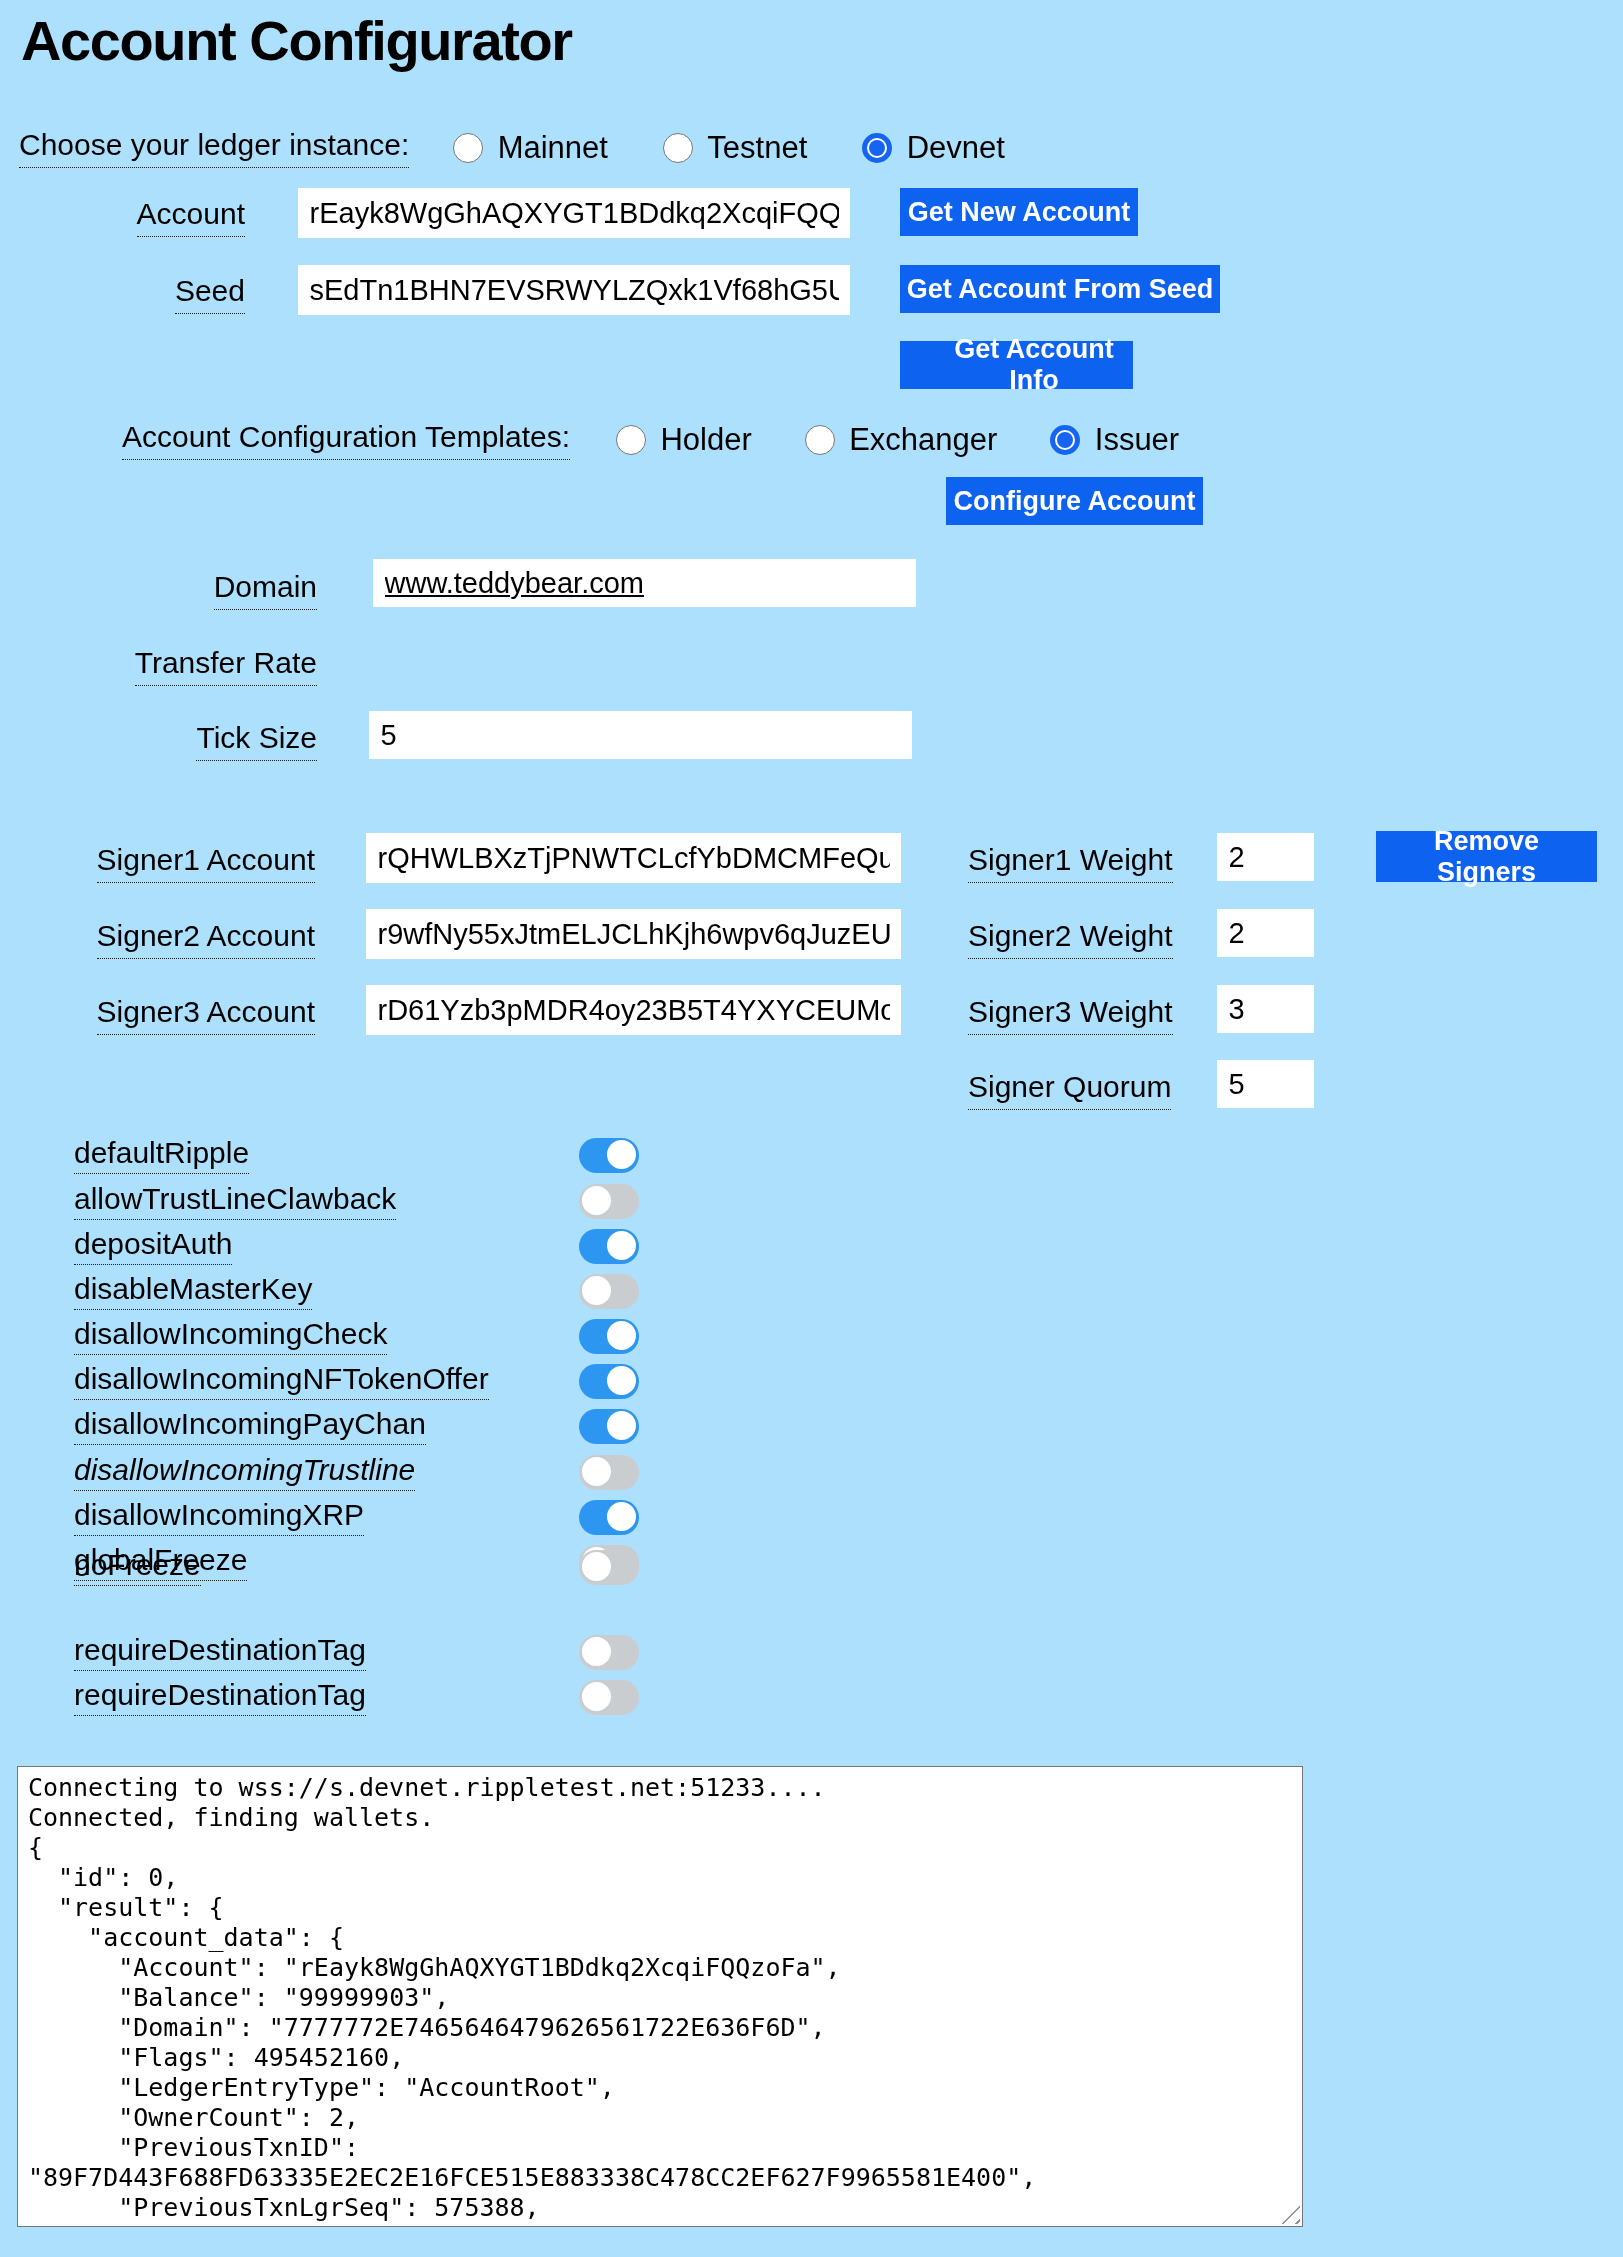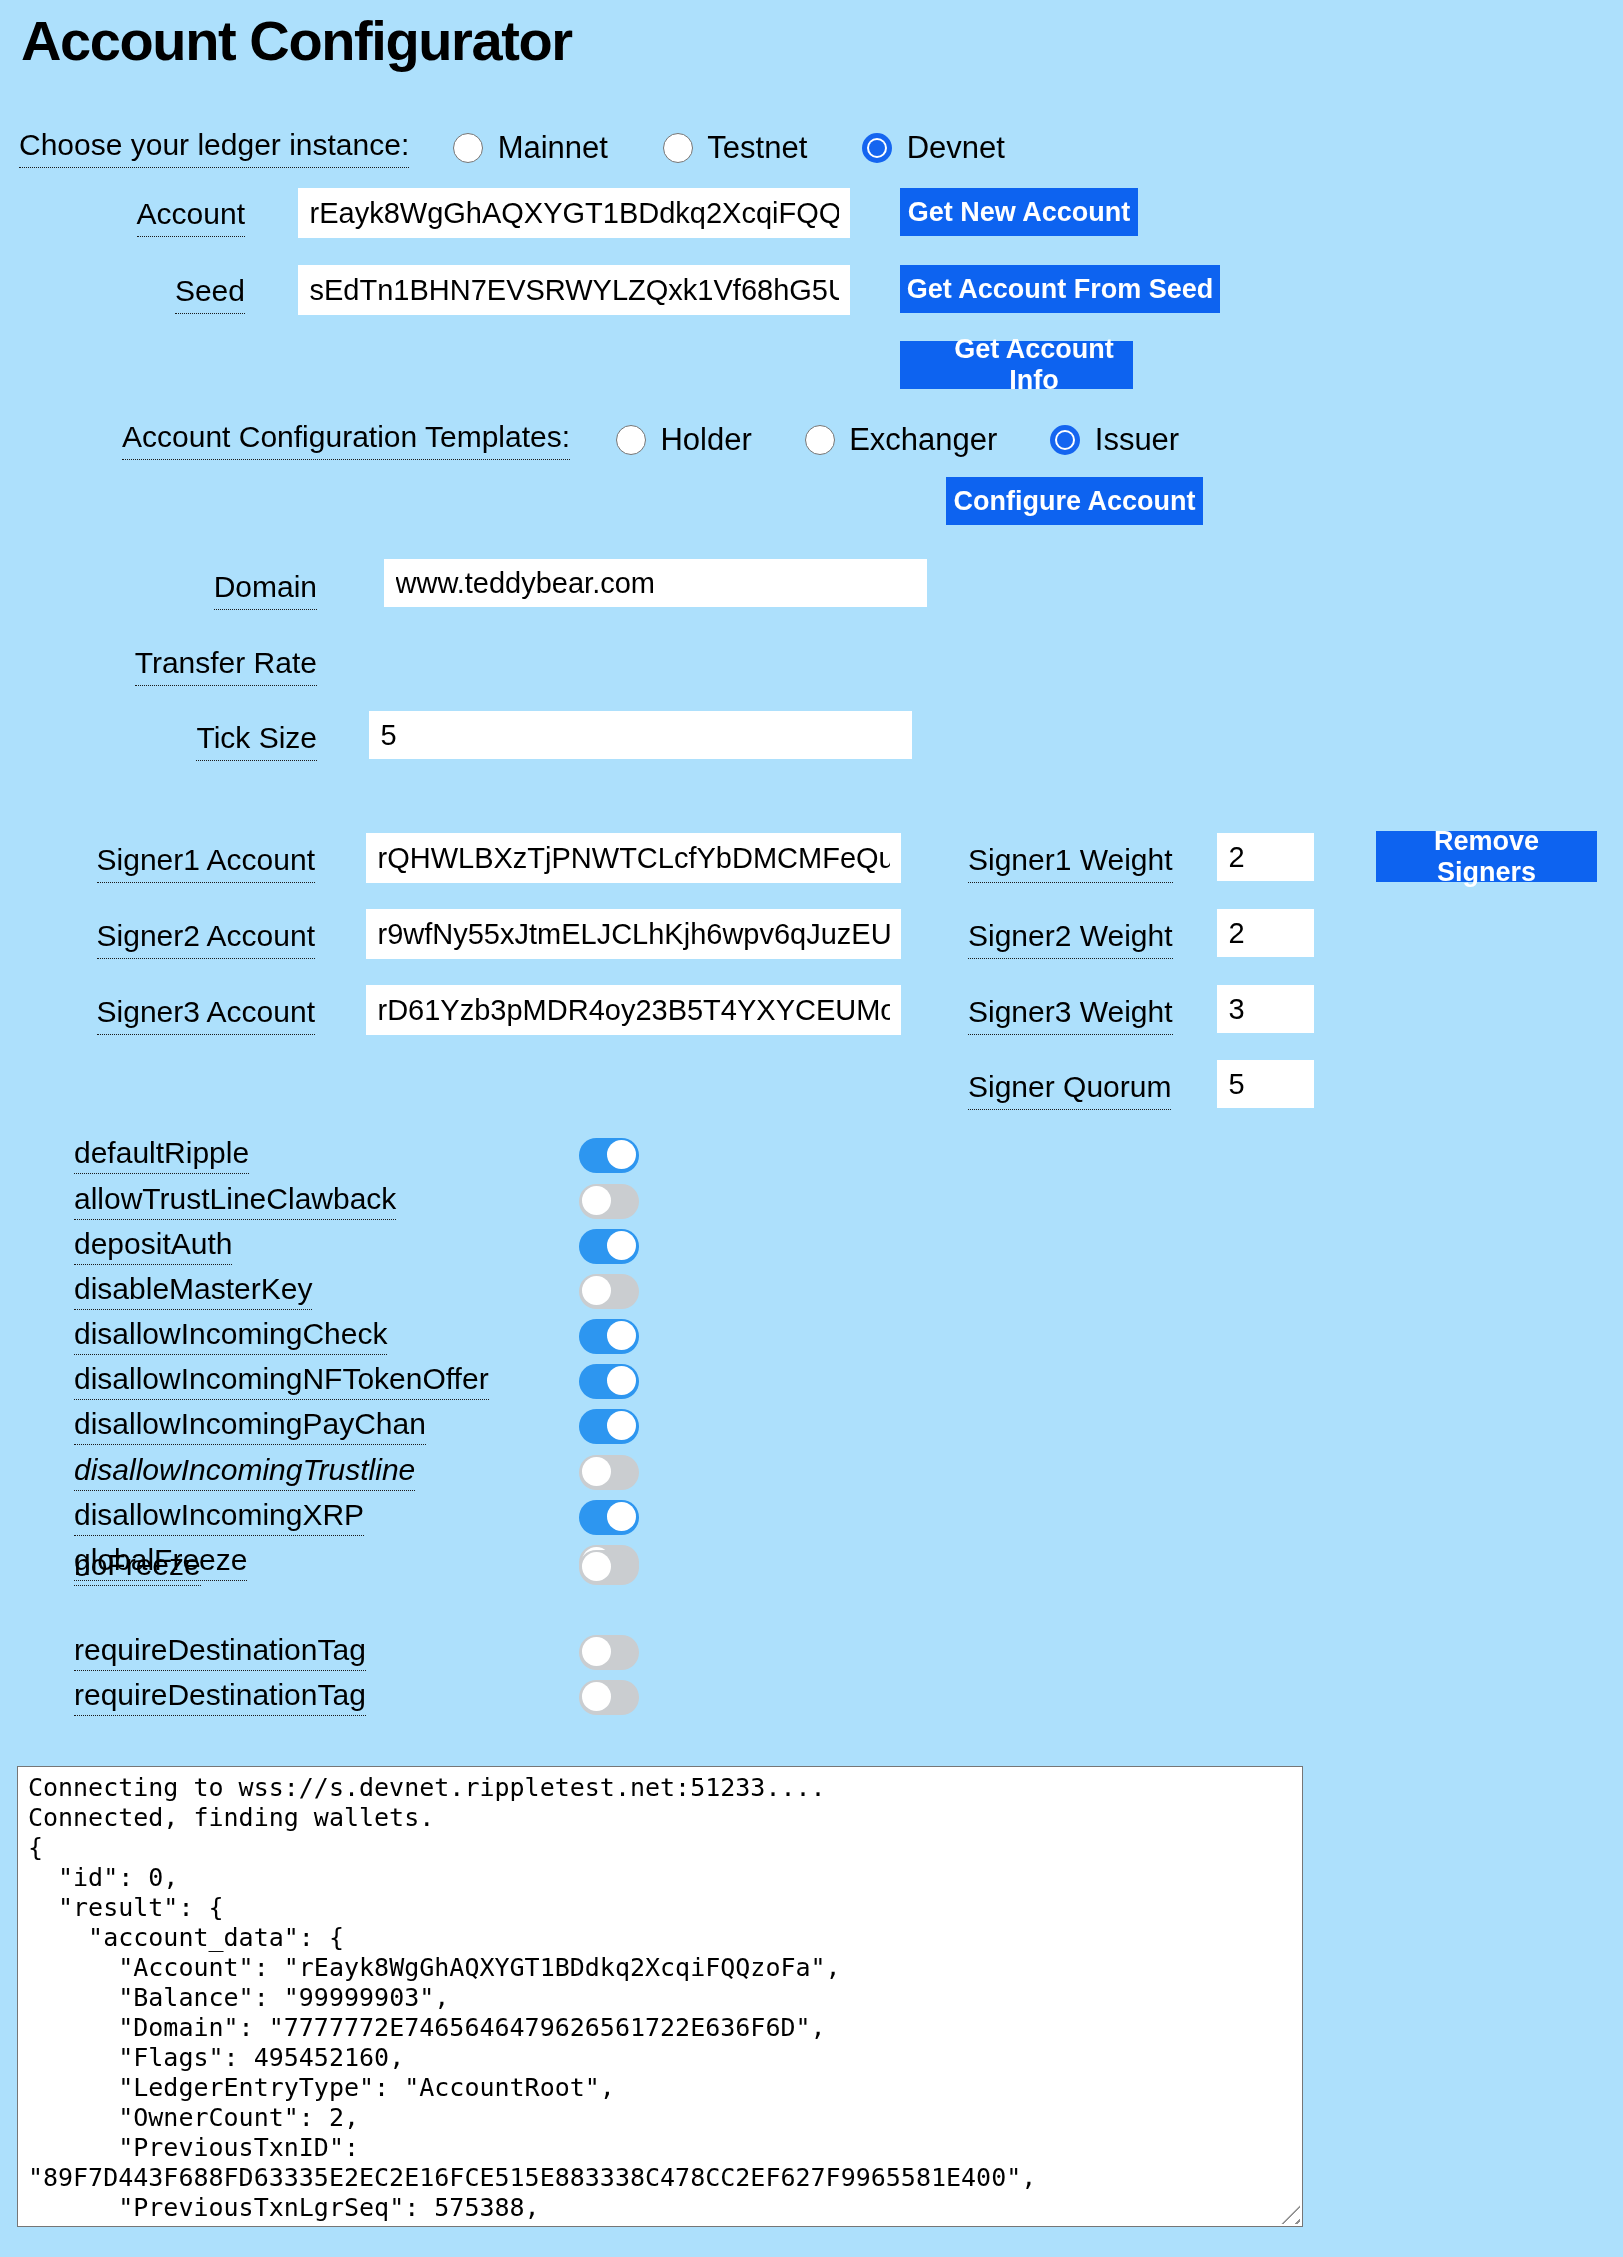--- a/index.html
+++ b/index.html
@@ -95,21 +95,21 @@
     </span>
     <span class="radio-opt">
       <span class="radio checked"></span>
       <span class="radio-label">Issuer</span>
     </span>
   </div>
 
   <button class="btn" style="left:946px;top:477px;width:257px;height:48px;">Configure Account</button>
 
   <div class="lbl" style="left:19px;top:570px;width:298px;"><span class="dotted">Domain</span></div>
-  <input class="txt" style="left: 384px; top: 559px; width: 543px; height: 48px;" value="www.teddybear.com">
+  <input class="txt" style="left: 373px; top: 559px; width: 543px; height: 48px; text-decoration: underline;" value="www.teddybear.com">
 
   <div class="lbl" style="left:19px;top:646px;width:298px;"><span class="dotted">Transfer Rate</span></div>
 
   <div class="lbl" style="left:19px;top:721px;width:298px;"><span class="dotted">Tick Size</span></div>
   <input class="txt" style="left: 369px; top: 711px; width: 543px; height: 48px;" value="5">
 
   <div class="lbl" style="left:19px;top:843px;width:296px;"><span class="dotted">Signer1 Account</span></div>
   <input class="txt" style="left: 366px; top: 833px; width: 535px; height: 50px;" value="rQHWLBXzTjPNWTCLcfYbDMCMFeQu6feF9">
   <div class="lbl-left" style="left:968px;top:843px;"><span class="dotted">Signer1 Weight</span></div>
   <input class="txt" style="left: 1217px; top: 833px; width: 97px; height: 48px;" value="2">

